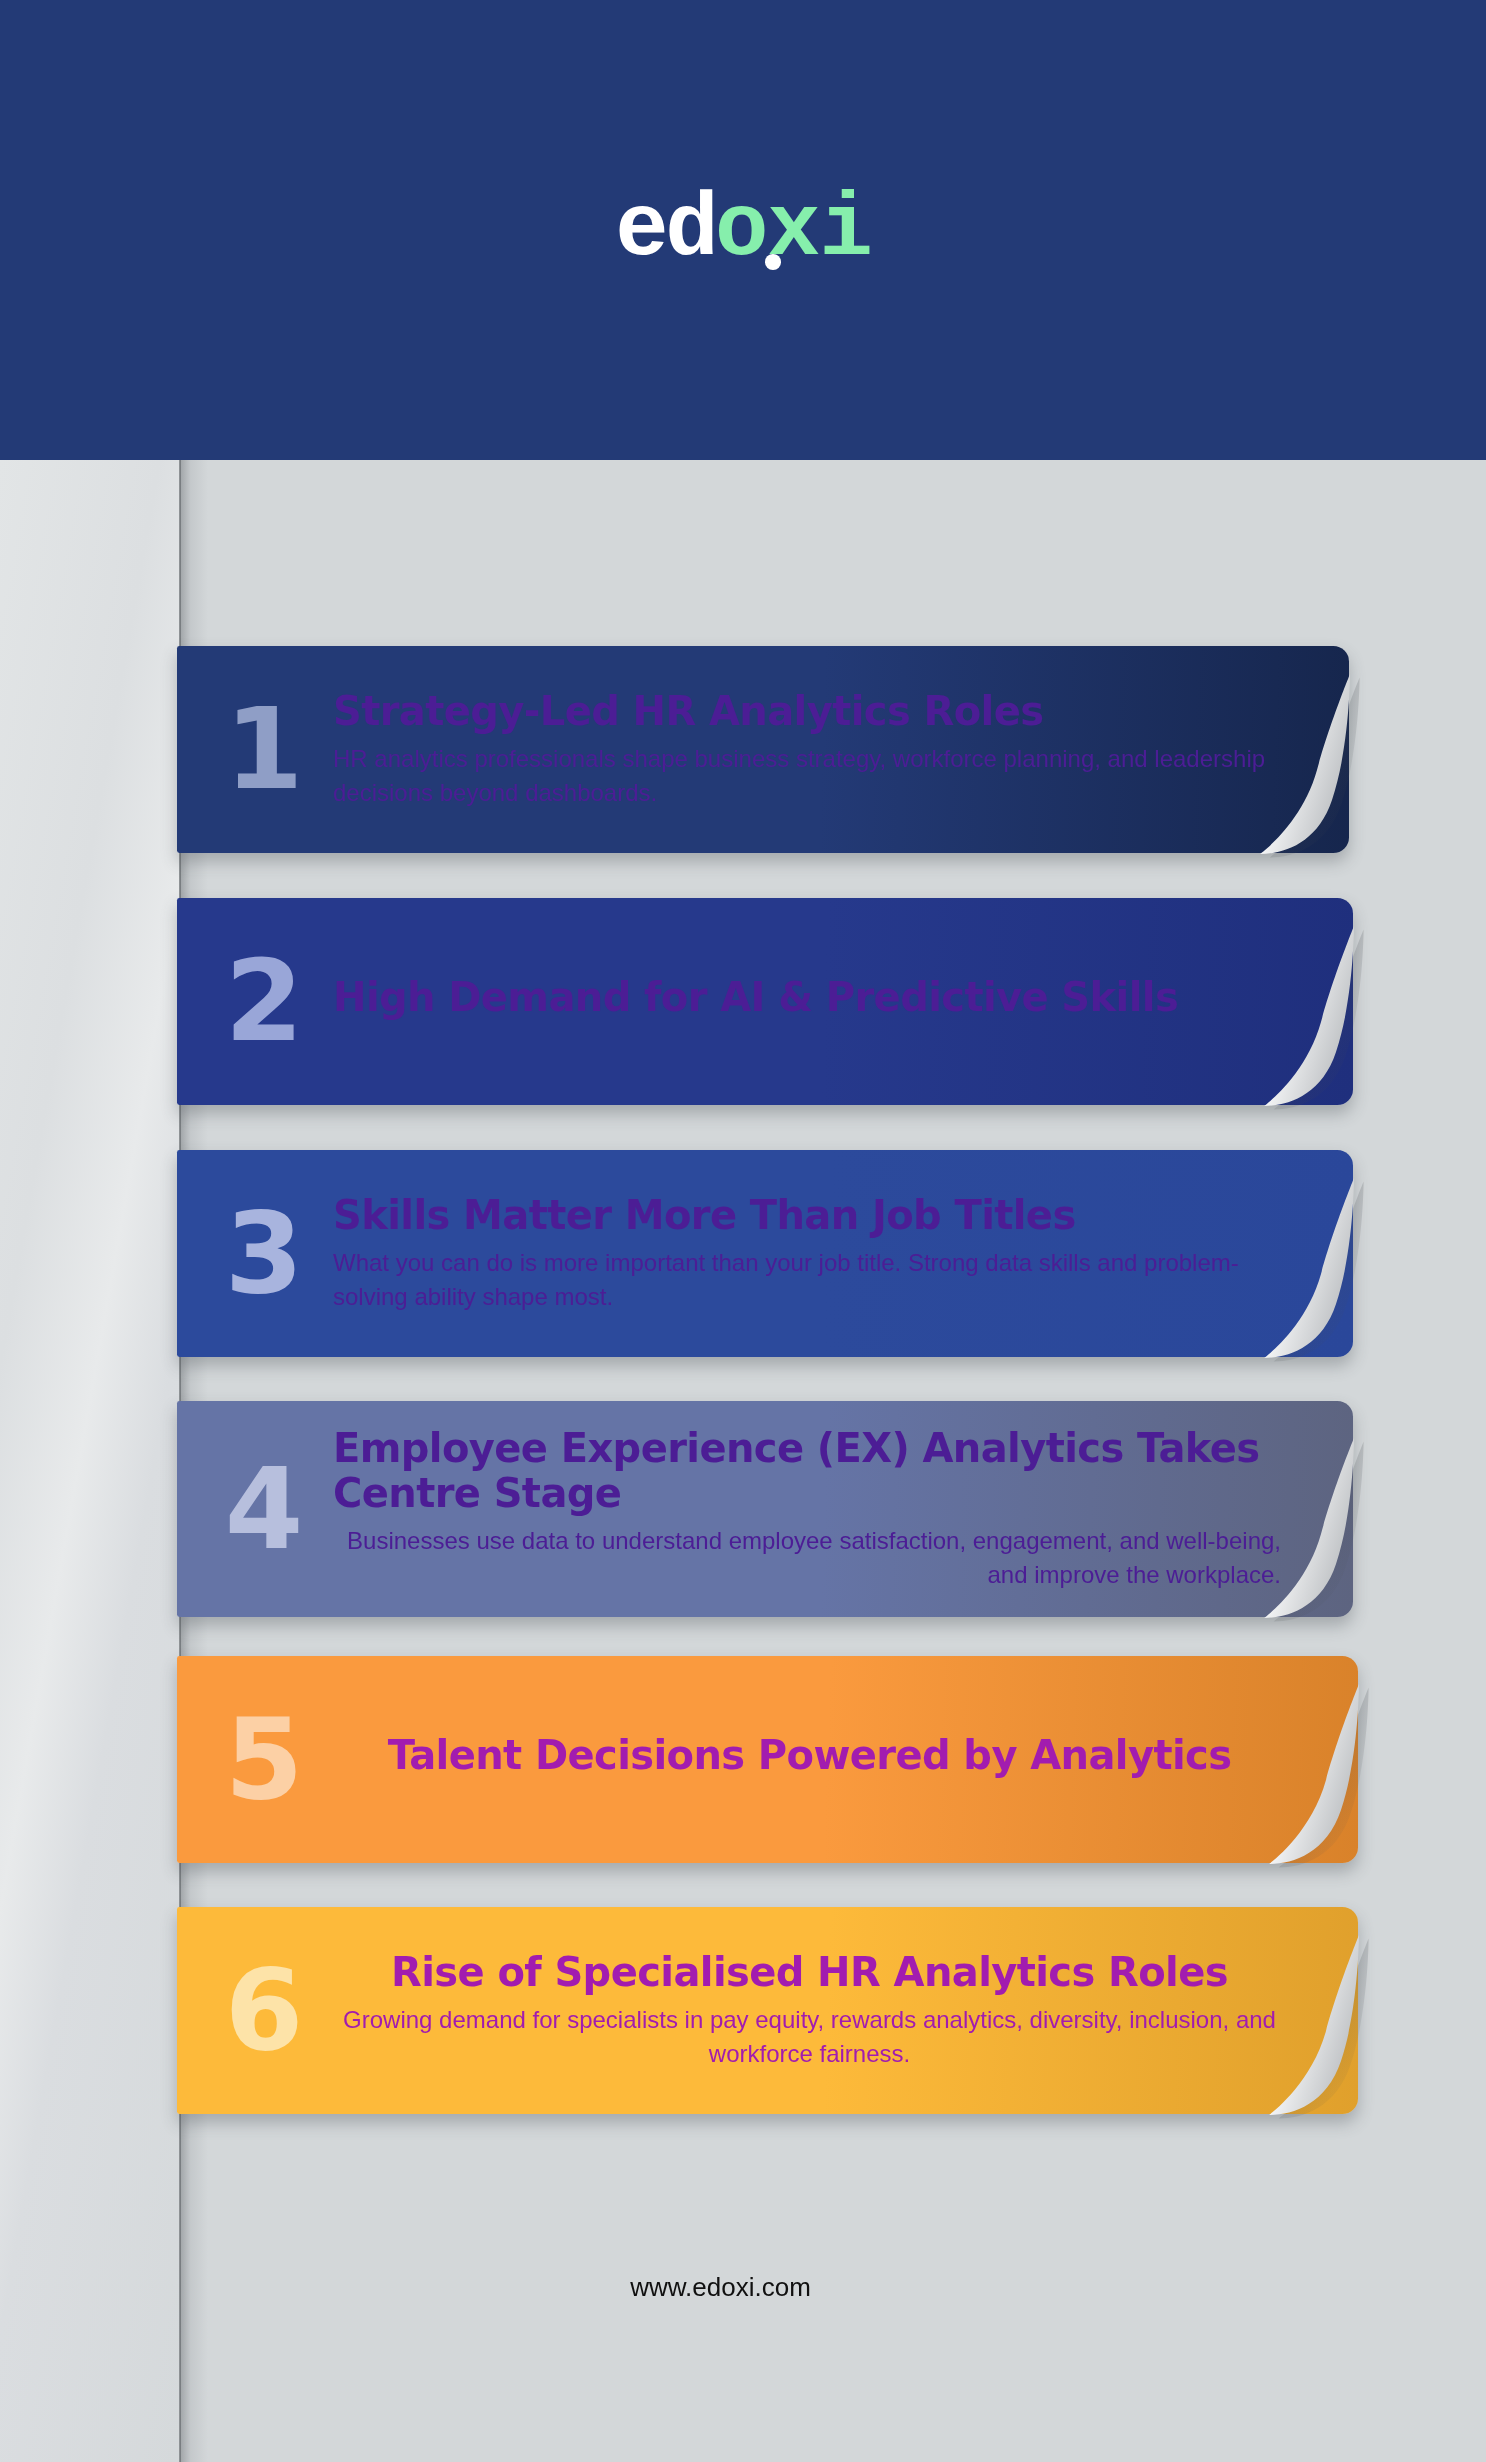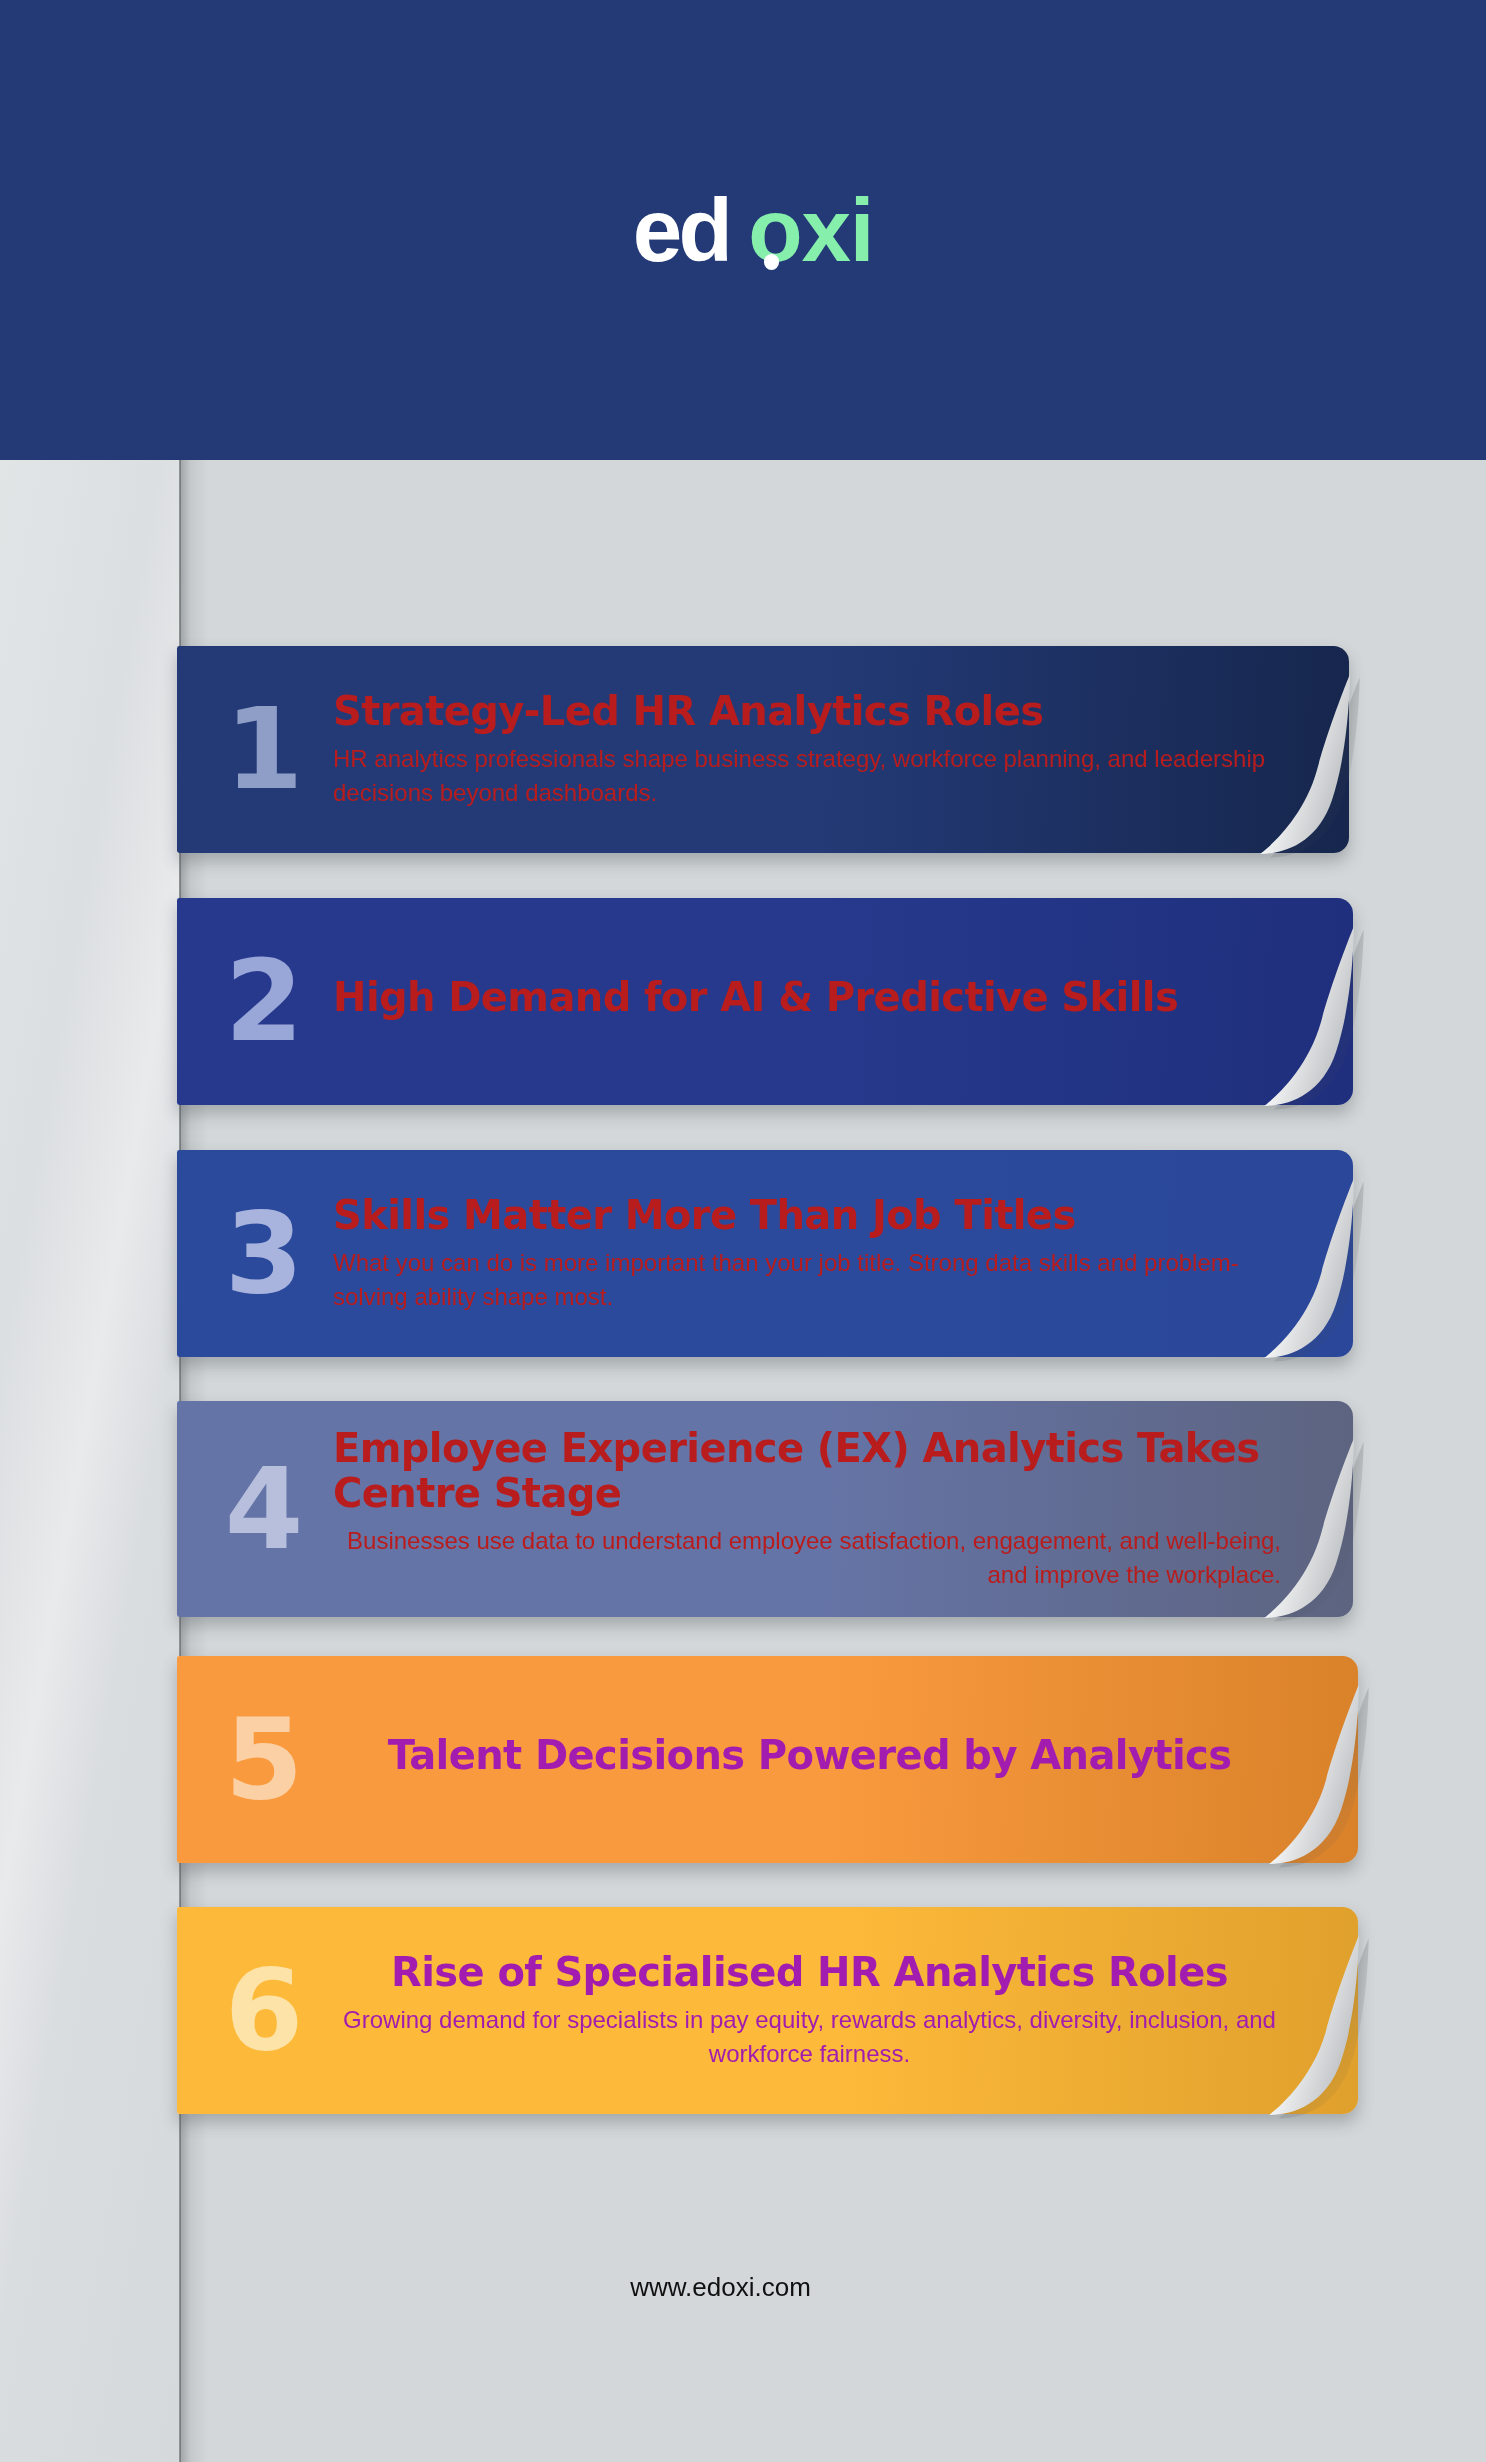--- a/index.html
+++ b/index.html
@@ -31,22 +31,22 @@
   #header{
     position:absolute;left:0;top:0;width:1487px;height:460px;
     background:#233a76;
   }
   #logo{
     position:absolute;left:0;top:0;width:1487px;height:460px;
     display:flex;align-items:center;justify-content:center;
   }
   .logo-wrap{position:relative;display:flex;align-items:baseline;}
   .logo-text{
-    font-family:Liberation Sans, sans-serif;
-    font-size:89px;font-weight:700;letter-spacing:-3.6px;line-height:1;margin-left:19px;
+    font-family:Liberation Mono, monospace;
+    font-size:89px;font-weight:700;letter-spacing:-3.6px;line-height:1;
   }
   .logo-ed{color:#ffffff;}
   .logo-oxi{color:#86efac;letter-spacing:-1.2px;}
   .logo-dot{
     position:absolute;left:150px;bottom:4.8px;
     width:15.6px;height:15.6px;border-radius:50%;background:#ffffff;
   }
 
   
   #banners{position:absolute;left:0;top:0;width:1487px;height:2462px;}
@@ -94,21 +94,21 @@
 
   
   .curl{
     position:absolute;right:-1.2px;bottom:-1.2px;
     width:90px;height:180px;
     pointer-events:none;
   }
   .curl svg{display:block;width:100%;height:100%;overflow:visible;}
 
   
-  .t-white .title,.t-white .desc{color:#b91c1c;}
+  .t-white .title,.t-white .desc{color:#4c1d95;}
   .t-dark  .title,.t-dark  .desc{color:#a21caf;text-align:center;}
 
   
   #footer-url{
     position:absolute;left:0;top:2272px;width:1441px;
     text-align:center;
     font-family:"Liberation Sans", sans-serif;
     font-size:26px;color:#101010;font-weight:400;
   }
 </style>

